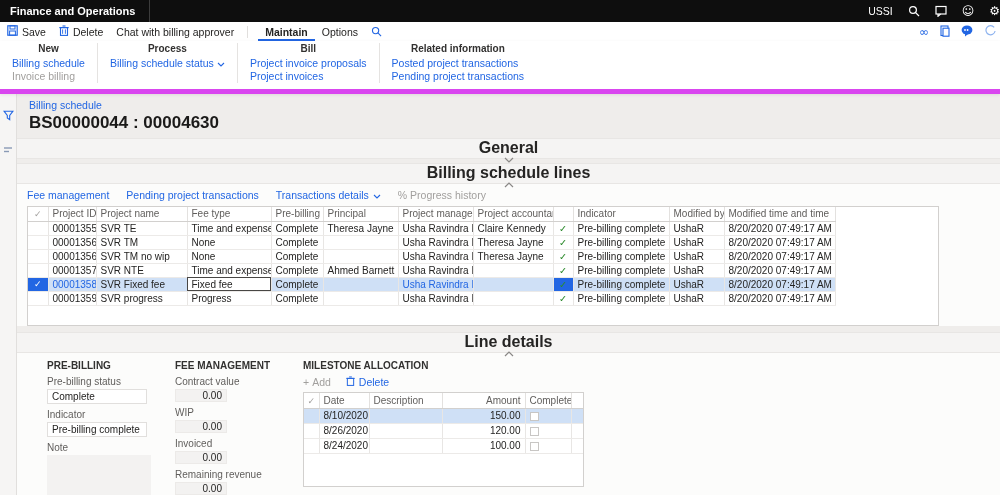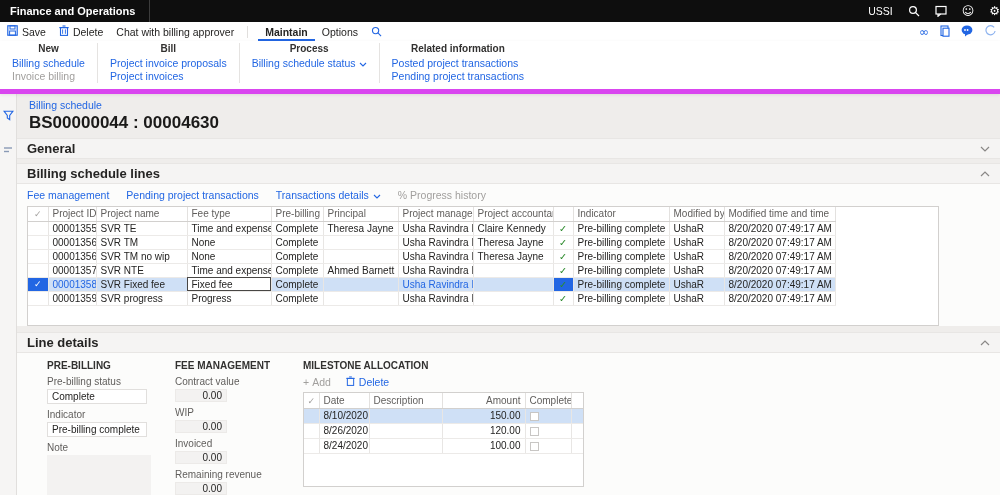--- a/index.html
+++ b/index.html
@@ -34,21 +34,21 @@
 
   
   .workspace { flex:1; display:flex; background:#efedeb; overflow:hidden; }
   .left-strip { width:17px; background:#f6f5f4; border-right:1px solid #e1dfdd; display:flex; flex-direction:column; align-items:center; padding-top:13px; gap:15px; flex:0 0 17px; }
   .main { flex:1; overflow:hidden; }
   .page-head { padding:5px 0 5px 12px; }
   .caption { font-size:10.5px; color:#2266e3; cursor:default; }
   .title { font-size:17px; font-weight:600; color:#1b1a19; margin-top:2px; }
 
   .sec { margin-bottom:4px; }
-  .sec-head { height:21px; background:#f5f4f3; border-top:1px solid #e8e6e4; border-bottom:1px solid #e8e6e4; display:flex; align-items:center; justify-content:space-between; padding:0 10px; font-size:13px; font-weight:bold; color:#252423; }
+  .sec-head { height:21px; background:#f5f4f3; border-top:1px solid #e8e6e4; border-bottom:1px solid #e8e6e4; display:flex; align-items:center; justify-content:space-between; padding:0 10px; font-size:16px; font-weight:bold; color:#252423;flex-direction:column; }
   .sec-body { background:#fcfcfb; }
   .chev { color:#8a8886; display:flex; align-items:center; }
 
   .tabs { display:flex; gap:17px; padding:5px 0 3px 10px; font-size:10.5px; }
   .tab-link { color:#2266e3; display:flex; gap:4px; align-items:center; cursor:default; }
   .tab-link.disabled { color:#a19f9d; }
 
   .gridbox { margin:2px 0 6px 10px; width:912px; height:120px; border:1px solid #d2d0ce; background:#fff; overflow:hidden; }
   table.grid { border-collapse:collapse; table-layout:fixed; width:807px; font-size:10px; }
   .grid th { font-weight:normal; color:#605e5c; text-align:left; border-right:1px solid #e3e1df; border-bottom:1px solid #d2d0ce; padding:0 4px; height:14px; white-space:nowrap; overflow:hidden; }
@@ -176,32 +176,32 @@
     </div>
   </div>
 
   <div class="ribbon">
     <div class="rb-group">
       <div class="rb-title">New</div>
       <div class="rb-item">Billing schedule</div>
       <div class="rb-item disabled">Invoice billing</div>
     </div>
     <div class="rb-group">
-      <div class="rb-title">Bill</div>
-      <div class="rb-item">Project invoice proposals</div>
-      <div class="rb-item">Project invoices</div>
-    </div>
-    <div class="rb-group">
       <div class="rb-title">Process</div>
       <div class="rb-item">
         <span>Billing schedule status</span>
         <span><svg width="8" height="5" viewBox="0 0 8 5">
               <polyline points="1,1 4,4 7,1" fill="none" stroke="#2266e3" stroke-width="1.1"></polyline>
             </svg></span>
       </div>
+    </div>
+    <div class="rb-group">
+      <div class="rb-title">Bill</div>
+      <div class="rb-item">Project invoice proposals</div>
+      <div class="rb-item">Project invoices</div>
     </div>
     <div class="rb-group" style="border-right:none;">
       <div class="rb-title">Related information</div>
       <div class="rb-item">Posted project transactions</div>
       <div class="rb-item">Pending project transactions</div>
     </div>
   </div>
 
   <div class="workspace">
     <aside class="left-strip">

